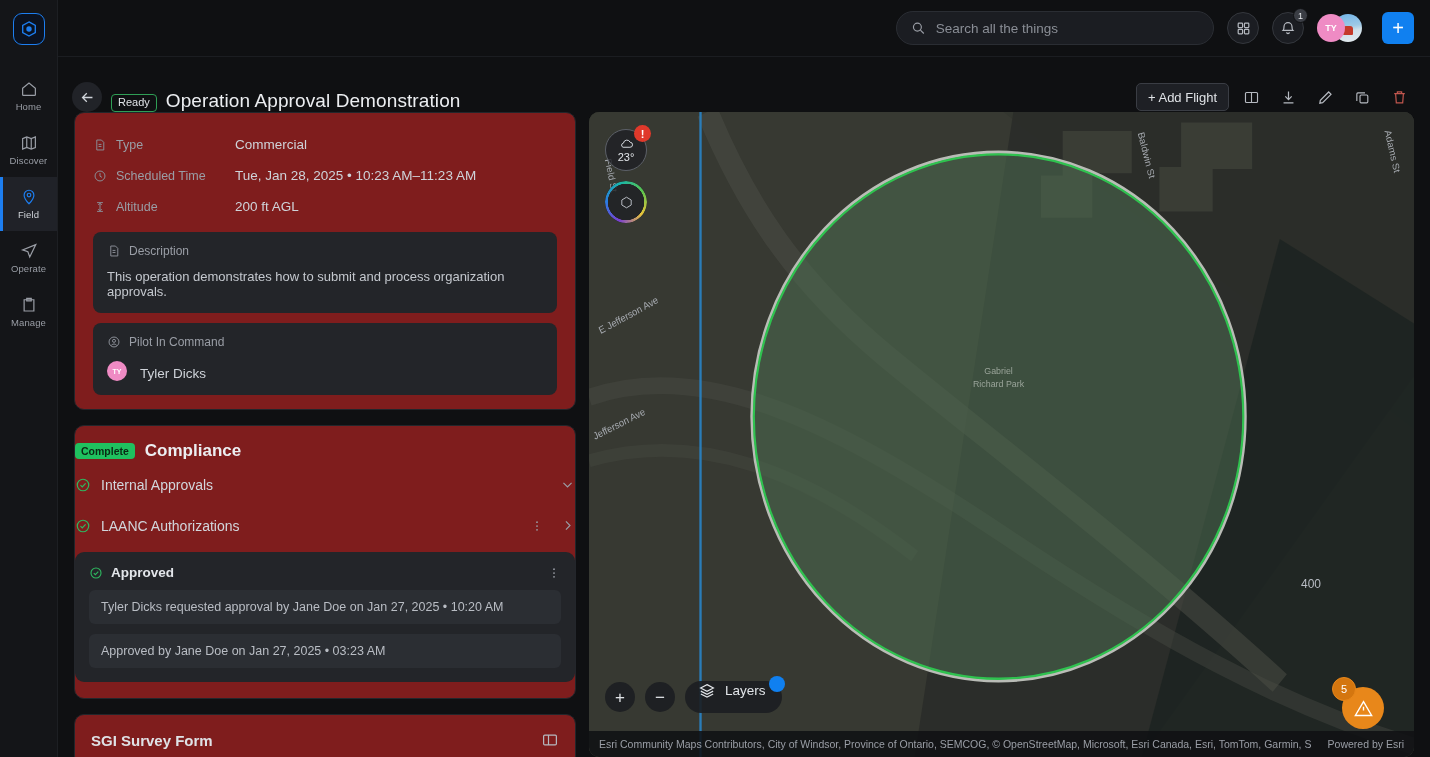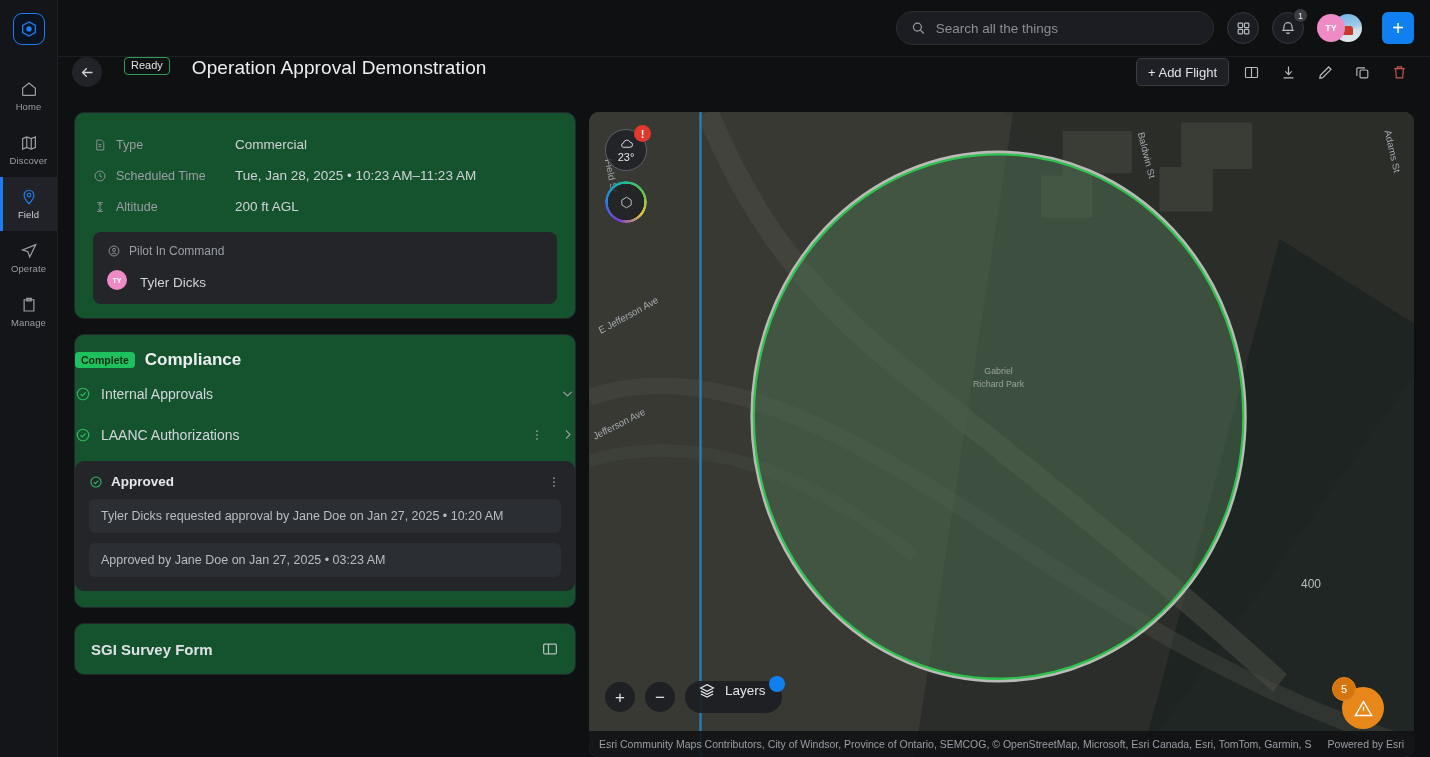--- a/index.html
+++ b/index.html
@@ -84,22 +84,22 @@
     border-radius:3px 3px 1px 1px; background:#c43a2a;
   }
   .plus-btn {
     width:32px; height:32px; border-radius:6px; background:#1080f0;
     display:flex; align-items:center; justify-content:center; cursor:pointer;
     color:#fff; font-size:20px; line-height:1; font-weight:300;
   }
 
   
   .pagehead {
-    height:55px; flex:0 0 55px; display:flex; align-items:flex-start;
-    padding:0 16px 0 14px; gap:22px;
+    height:55px; flex:0 0 55px; display:flex; align-items:flex-end;
+    padding:0 16px 0 14px; gap:9px;
   }
   .back {
     width:30px; height:30px; border-radius:50%; background:#212328;
     display:flex; align-items:center; justify-content:center; cursor:pointer;
   }
   .ready-chip {
     border:1px solid #2f9e55; color:#dfe2e6; border-radius:4px;
     font-size:11px; padding:2px 6px 3px; line-height:1;
   }
   .ptitle { font-size:19px; color:#eceef1; font-weight:400; letter-spacing:.1px; }
@@ -115,21 +115,21 @@
   }
 
   
   .body { flex:1; display:flex; gap:13px; padding:0 16px 0 16px; min-height:0; }
 
   
   .leftcol {
     width:502px; flex:0 0 502px; display:flex; flex-direction:column; gap:15px;
     overflow:hidden; padding-bottom:0;
   }
-  .card { background:#14532d; border-radius:10px; border:1px solid #23262b; }
+  .card { background:#7f1d1d; border-radius:10px; border:1px solid #23262b; }
 
   .detail-card { padding:16px 18px 14px; }
   .drow { display:flex; align-items:center; height:31px; }
   .dlabel {
     width:142px; display:flex; align-items:center; gap:9px;
     color:#9a9ea6; font-size:12.5px;
   }
   .dval { color:#cfd3d9; font-size:13.5px; }
 
   .subcard { background:#232529; border-radius:8px; padding:12px 14px 14px; margin-top:10px; }
@@ -388,20 +388,30 @@
           <div class="drow">
             <div class="dlabel">
               <svg width="14" height="14" viewBox="0 0 24 24" fill="none" stroke="#8a8e96" stroke-width="1.7">
                 <path d="M7 4.5h10M7 19.5h10M12 5.5v13M9 8.5l3-3 3 3M9 15.5l3 3 3-3"></path>
               </svg>
               <span>Altitude</span>
             </div>
             <div class="dval">200 ft AGL</div>
           </div>
 
+          <div class="subcard">
+            <div class="sub-h">
+              <svg width="14" height="14" viewBox="0 0 24 24" fill="none" stroke="#8a8e96" stroke-width="1.7">
+                <path d="M6.5 3.5h8l4 4v13h-12z"></path>
+                  <path d="M9.5 11h5M9.5 14.5h5"></path>
+              </svg>
+              <span>Description</span>
+            </div>
+            <div class="sub-b">This operation demonstrates how to submit and process organization approvals.</div>
+          </div>
 
           <div class="subcard">
             <div class="sub-h">
               <svg width="14" height="14" viewBox="0 0 24 24" fill="none" stroke="#8a8e96" stroke-width="1.7">
                 <circle cx="12" cy="12" r="8.5"></circle>
                   <circle cx="12" cy="10" r="2.6"></circle>
                   <path d="M6.8 18.4a6 6 0 0 1 10.4 0"></path>
               </svg>
               <span>Pilot In Command</span>
             </div>

